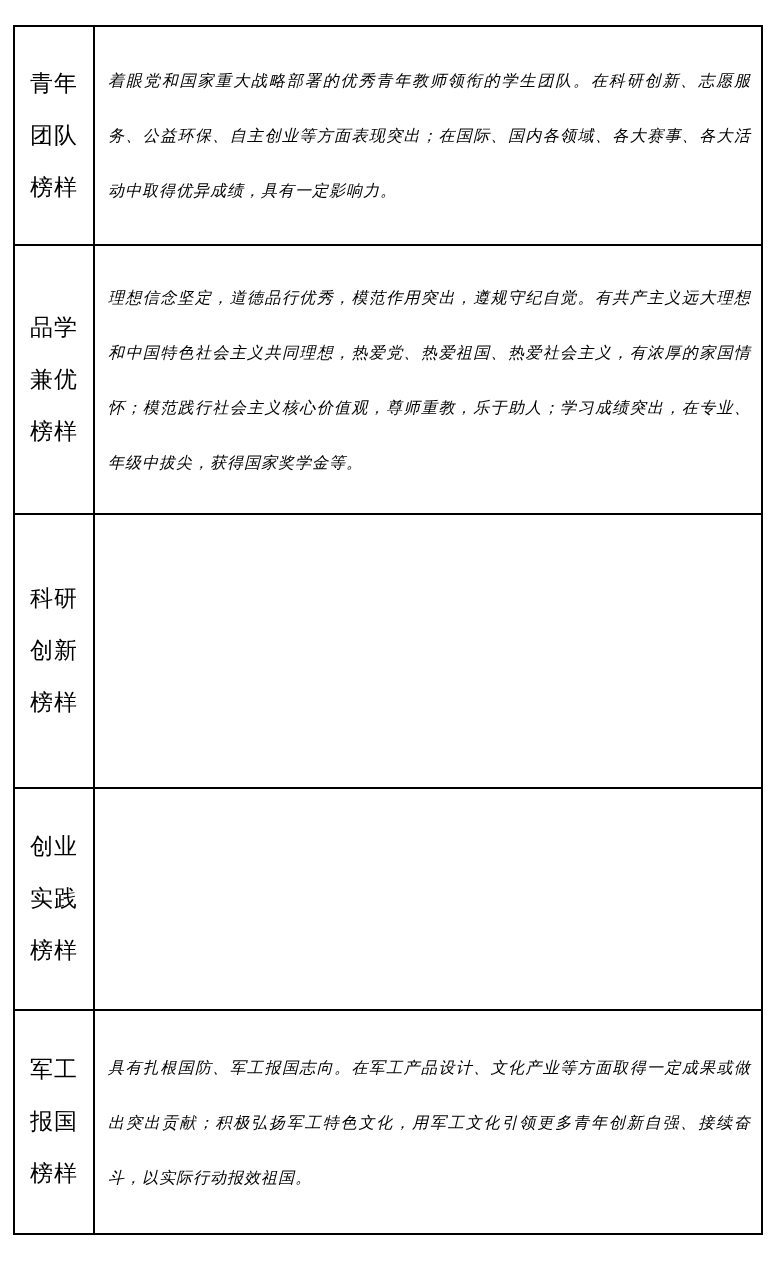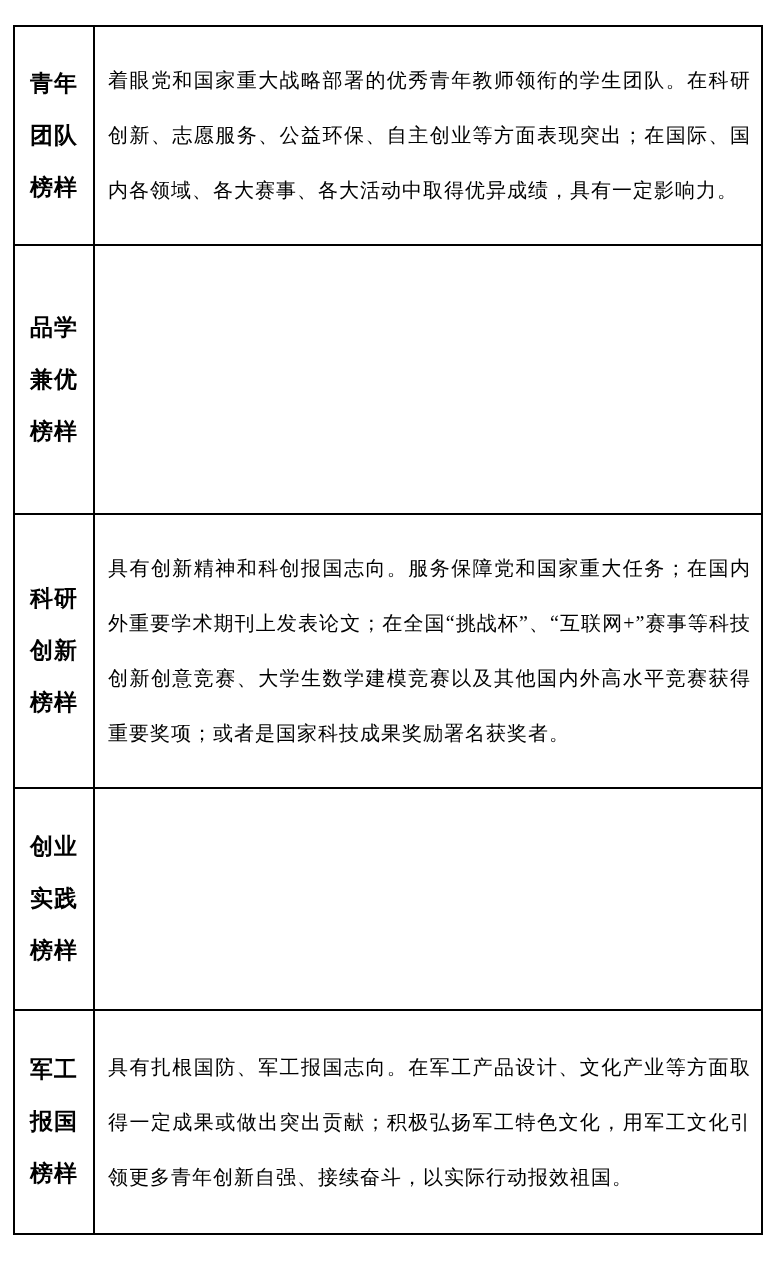--- a/index.html
+++ b/index.html
@@ -43,39 +43,40 @@
     min-width: 80px;
     border-right: 2px solid #000000;
     box-sizing: border-box;
     display: flex;
     flex-direction: column;
     justify-content: center;
     align-items: center;
   }
   .label-line {
     font-size: 23px;
-    font-weight: bold;
+    font-weight: normal;
     line-height: 52px;
     white-space: nowrap;
     letter-spacing: 1px;
   }
   .desc-cell {
     flex: 1;
     display: flex;
     align-items: center;
     padding: 4px 10px 4px 13px;
     box-sizing: border-box;
   }
   .desc-text {
     width: 100%;
-    font-size: 20px;
+    font-size: 16px;
     line-height: 55px;
     text-align: justify;
     text-justify: inter-character;
     letter-spacing: 1px;
+    font-style: italic;
   }
 </style>
 </head>
 <body>
 
 <div class="page">
   <div class="doc-table">
 
     <div class="row r1">
       <div class="label-cell">
@@ -87,30 +88,30 @@
         <div class="desc-text">着眼党和国家重大战略部署的优秀青年教师领衔的学生团队。在科研创新、志愿服务、公益环保、自主创业等方面表现突出；在国际、国内各领域、各大赛事、各大活动中取得优异成绩，具有一定影响力。</div>
       </div>
     </div>
 
     <div class="row r2">
       <div class="label-cell">
         <div class="label-line">品学</div>
         <div class="label-line">兼优</div>
         <div class="label-line">榜样</div>
       </div>
+      <div class="desc-cell">
+        <div class="desc-text">理想信念坚定，道德品行优秀，模范作用突出，遵规守纪自觉。有共产主义远大理想和中国特色社会主义共同理想，热爱党、热爱祖国、热爱社会主义，有浓厚的家国情怀；模范践行社会主义核心价值观，尊师重教，乐于助人；学习成绩突出，在专业、年级中拔尖，获得国家奖学金等。</div>
+      </div>
     </div>
 
     <div class="row r3">
       <div class="label-cell">
         <div class="label-line">科研</div>
         <div class="label-line">创新</div>
         <div class="label-line">榜样</div>
-      </div>
-      <div class="desc-cell">
-        <div class="desc-text">具有创新精神和科创报国志向。服务保障党和国家重大任务；在国内外重要学术期刊上发表论文；在全国“挑战杯”、“互联网+”赛事等科技创新创意竞赛、大学生数学建模竞赛以及其他国内外高水平竞赛获得重要奖项；或者是国家科技成果奖励署名获奖者。</div>
       </div>
     </div>
 
     <div class="row r4">
       <div class="label-cell">
         <div class="label-line">创业</div>
         <div class="label-line">实践</div>
         <div class="label-line">榜样</div>
       </div>
     </div>

